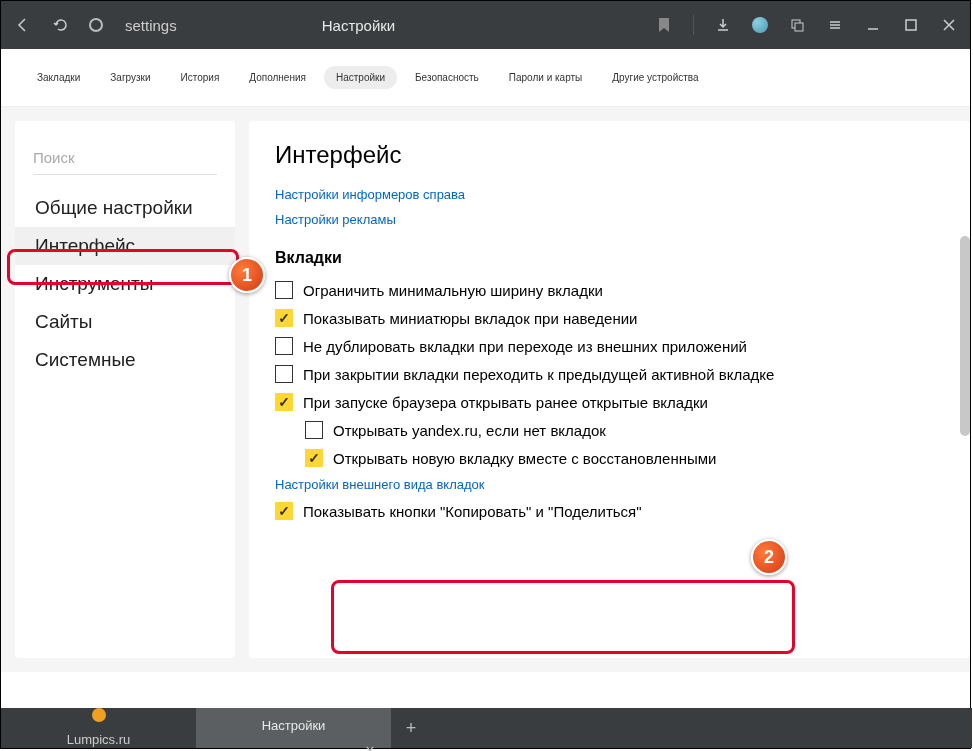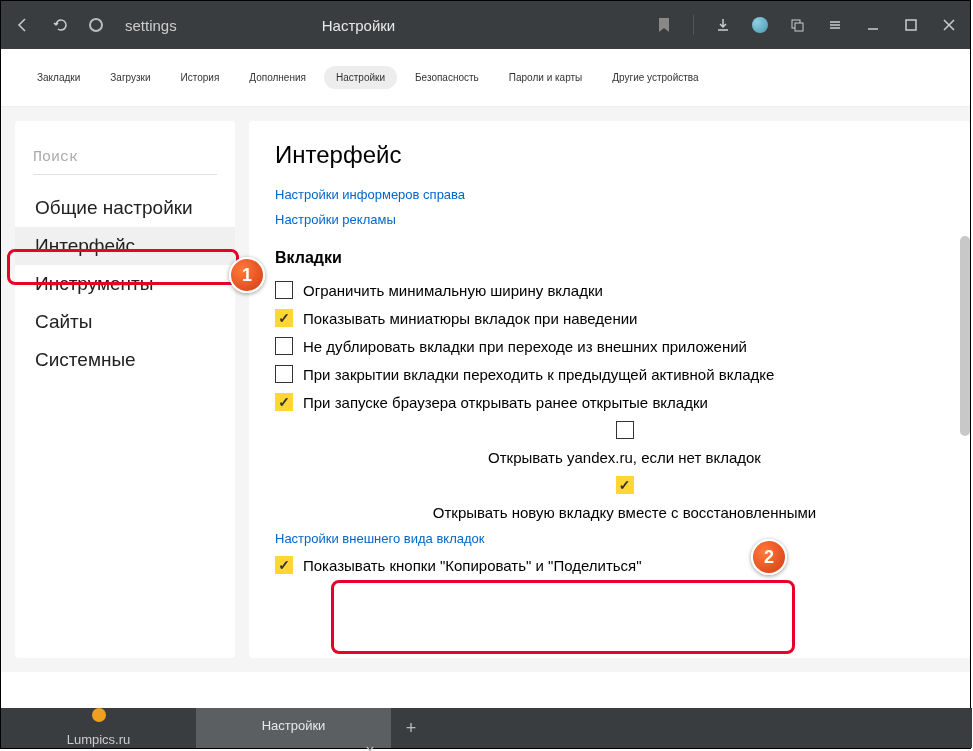--- a/index.html
+++ b/index.html
@@ -17,34 +17,34 @@
     .tb-sep { width: 1px; height: 20px; background: #555; }
     .tb-globe { width: 16px; height: 16px; border-radius: 50%; background: radial-gradient(circle at 30% 30%, #8ed0e0, #4a9ab5); }
     
     .topnav { height: 58px; background: #fff; display: flex; align-items: center; padding: 0 24px; gap: 6px; border-bottom: 1px solid #eee; }
     .topnav-item { padding: 6px 12px; font-size: 10px; color: #333; border-radius: 14px; cursor: pointer; }
     .topnav-item.active { background: #ededed; }
     
     .body-area { display: flex; height: 565px; background: #f5f5f5; padding: 14px 0 14px 14px; gap: 14px; position: relative; }
     
     .sidebar { width: 220px; background: #fff; border-radius: 4px; padding: 14px 0; position: relative; }
-    .sb-search { margin: 6px 18px 14px; padding: 8px 0; color: #aaa; border-bottom: 1px solid #e0e0e0; font-size: 15px; font-family: Liberation Mono, monospace; }
+    .sb-search { margin: 6px 18px 14px; padding: 8px 0; color: #aaa; border-bottom: 1px solid #e0e0e0; font-size: 15px; }
     .sb-item { padding: 8px 20px; font-size: 19px; color: #222; cursor: pointer; }
     .sb-item.sel { background: #f0f0f0; }
     .sb-highlight { position: absolute; left: -8px; top: 128px; width: 232px; height: 36px; border: 3px solid #e6002a; border-radius: 8px; pointer-events: none; }
     .callout { position: absolute; width: 36px; height: 36px; border-radius: 50%; background: radial-gradient(circle at 35% 35%, #ff7b3a, #d43a15); border: 2px solid #fff; box-shadow: 0 1px 4px rgba(0,0,0,0.4); display: flex; align-items: center; justify-content: center; color: #fff; font-weight: bold; font-size: 18px; z-index: 10; pointer-events: none; }
     .callout1 { left: 228px; top: 256px; }
     .callout2 { left: 750px; top: 538px; }
     
     .content { flex: 1; background: #fff; border-radius: 4px; padding: 20px 26px; position: relative; overflow: hidden; }
     .c-h1 { font-size: 24px; font-weight: normal; margin-bottom: 18px; }
     .c-link { color: #0066cc; font-size: 13px; margin-bottom: 10px; display: block; cursor: pointer; }
     .c-h2 { font-size: 16px; font-weight: bold; margin-top: 22px; margin-bottom: 14px; }
     .c-row { display: flex; align-items: center; gap: 10px; margin-bottom: 10px; font-size: 15px; }
-    .c-row.ind { margin-left: 30px; flex-direction: column; }
+    .c-row.ind { margin-left: 30px; }
     .cb { width: 18px; height: 18px; border: 1.5px solid #333; background: #fff; flex-shrink: 0; display: flex; align-items: center; justify-content: center; cursor: pointer; }
     .cb.chk { background: #ffd633; border-color: #ffd633; }
     .cb.chk::after { content: '✓'; font-size: 14px; color: #333; font-weight: bold; }
     .sub-highlight { position: absolute; left: 330px; top: 473px; width: 464px; height: 74px; border: 3px solid #e6002a; border-radius: 8px; pointer-events: none; z-index: 5; }
     .scrollbar { position: absolute; right: 0; top: 115px; width: 10px; height: 200px; background: #c8c8c8; border-radius: 5px; }
     
     .tabbar { height: 40px; background: #3a3d3f; display: flex; align-items: center; position: absolute; bottom: 0; left: 0; width: 971px; }
     .tab { height: 40px; display: flex; align-items: center; padding: 0 14px; gap: 10px; font-size: 13px; cursor: pointer; min-width: 195px; flex-direction: column; }
     .tab.inactive { color: #ccc; }
     .tab.active { background: #5c5f61; color: #e8e8e8; }

